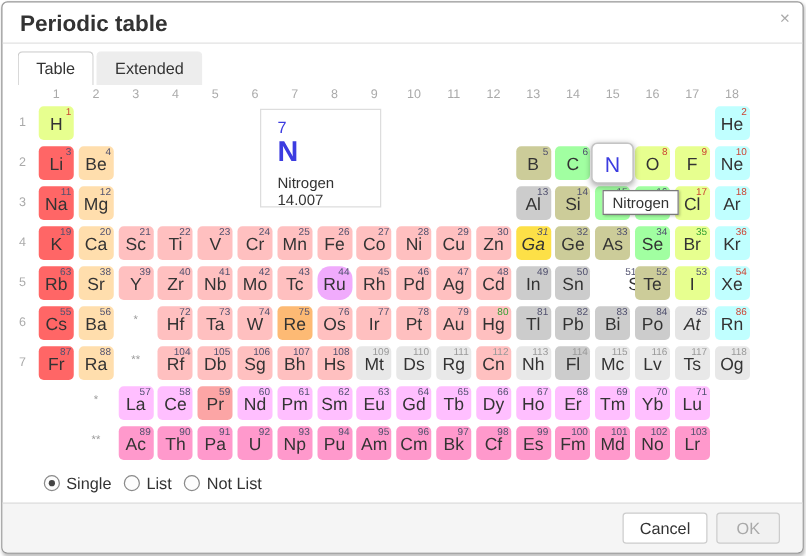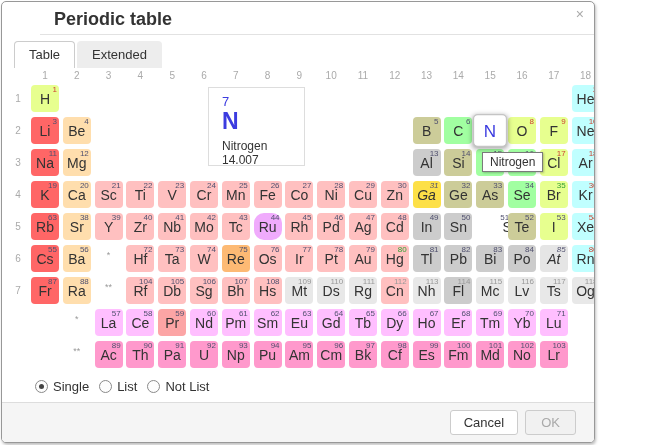--- a/index.html
+++ b/index.html
@@ -1,19 +1,19 @@
 <!DOCTYPE html>
 <html style="--accent: #3c3ce0;"><head>
 <meta charset="utf-8">
 <style>
   * { box-sizing: border-box; margin: 0; padding: 0; }
   html,body { width:645px; height:445px; background:#fff; font-family:"Liberation Sans", sans-serif; }
-  .dialog { position:absolute; left:1px; top:1px; width:594px; height:442px; background:#fff;
+  .dialog { position:absolute; left:1px; top:1px; width:642px; height:442px; background:#fff;
             border:1px solid #989898; border-radius:5px; overflow:hidden;
-            box-shadow:1px 2px 3px rgba(0,0,0,.25);padding-left:38px; }
+            box-shadow:1px 2px 3px rgba(0,0,0,.25); }
   .hdr { position:relative; height:33px; border-bottom:1px solid #e2e2e2; }
   .hdr-title { position:absolute; left:14px; top:7px; font-size:18px; font-weight:bold; color:#333; }
   .close { position:absolute; right:10px; top:5px; font-size:14px; color:#aaa; cursor:pointer; line-height:1; }
   .tabs { position:absolute; left:0; top:34px; height:32px; width:100%; display:flex; align-items:flex-end; padding-left:12px; gap:2px; }
   .tab { font-size:13px; color:#333; padding:5px 14px 6px; border-radius:4px 4px 0 0; background:#ededed; border:1px solid #ededed; border-bottom:none; cursor:pointer; }
   .tab.active { background:#fff; border:1px solid #ccc; border-bottom:none; }
   .gheads { position:absolute; left:29px; top:68px; display:grid; grid-template-columns:repeat(18,28px); column-gap:3.8px; }
   .ghead { font-size:10px; color:#aaa; text-align:center; }
   .pheads { position:absolute; left:8px; top:83px; width:16px; display:grid; grid-template-rows:repeat(7,27px); row-gap:5px; }
   .phead { font-size:10px; color:#aaa; display:flex; align-items:center; justify-content:center; }

